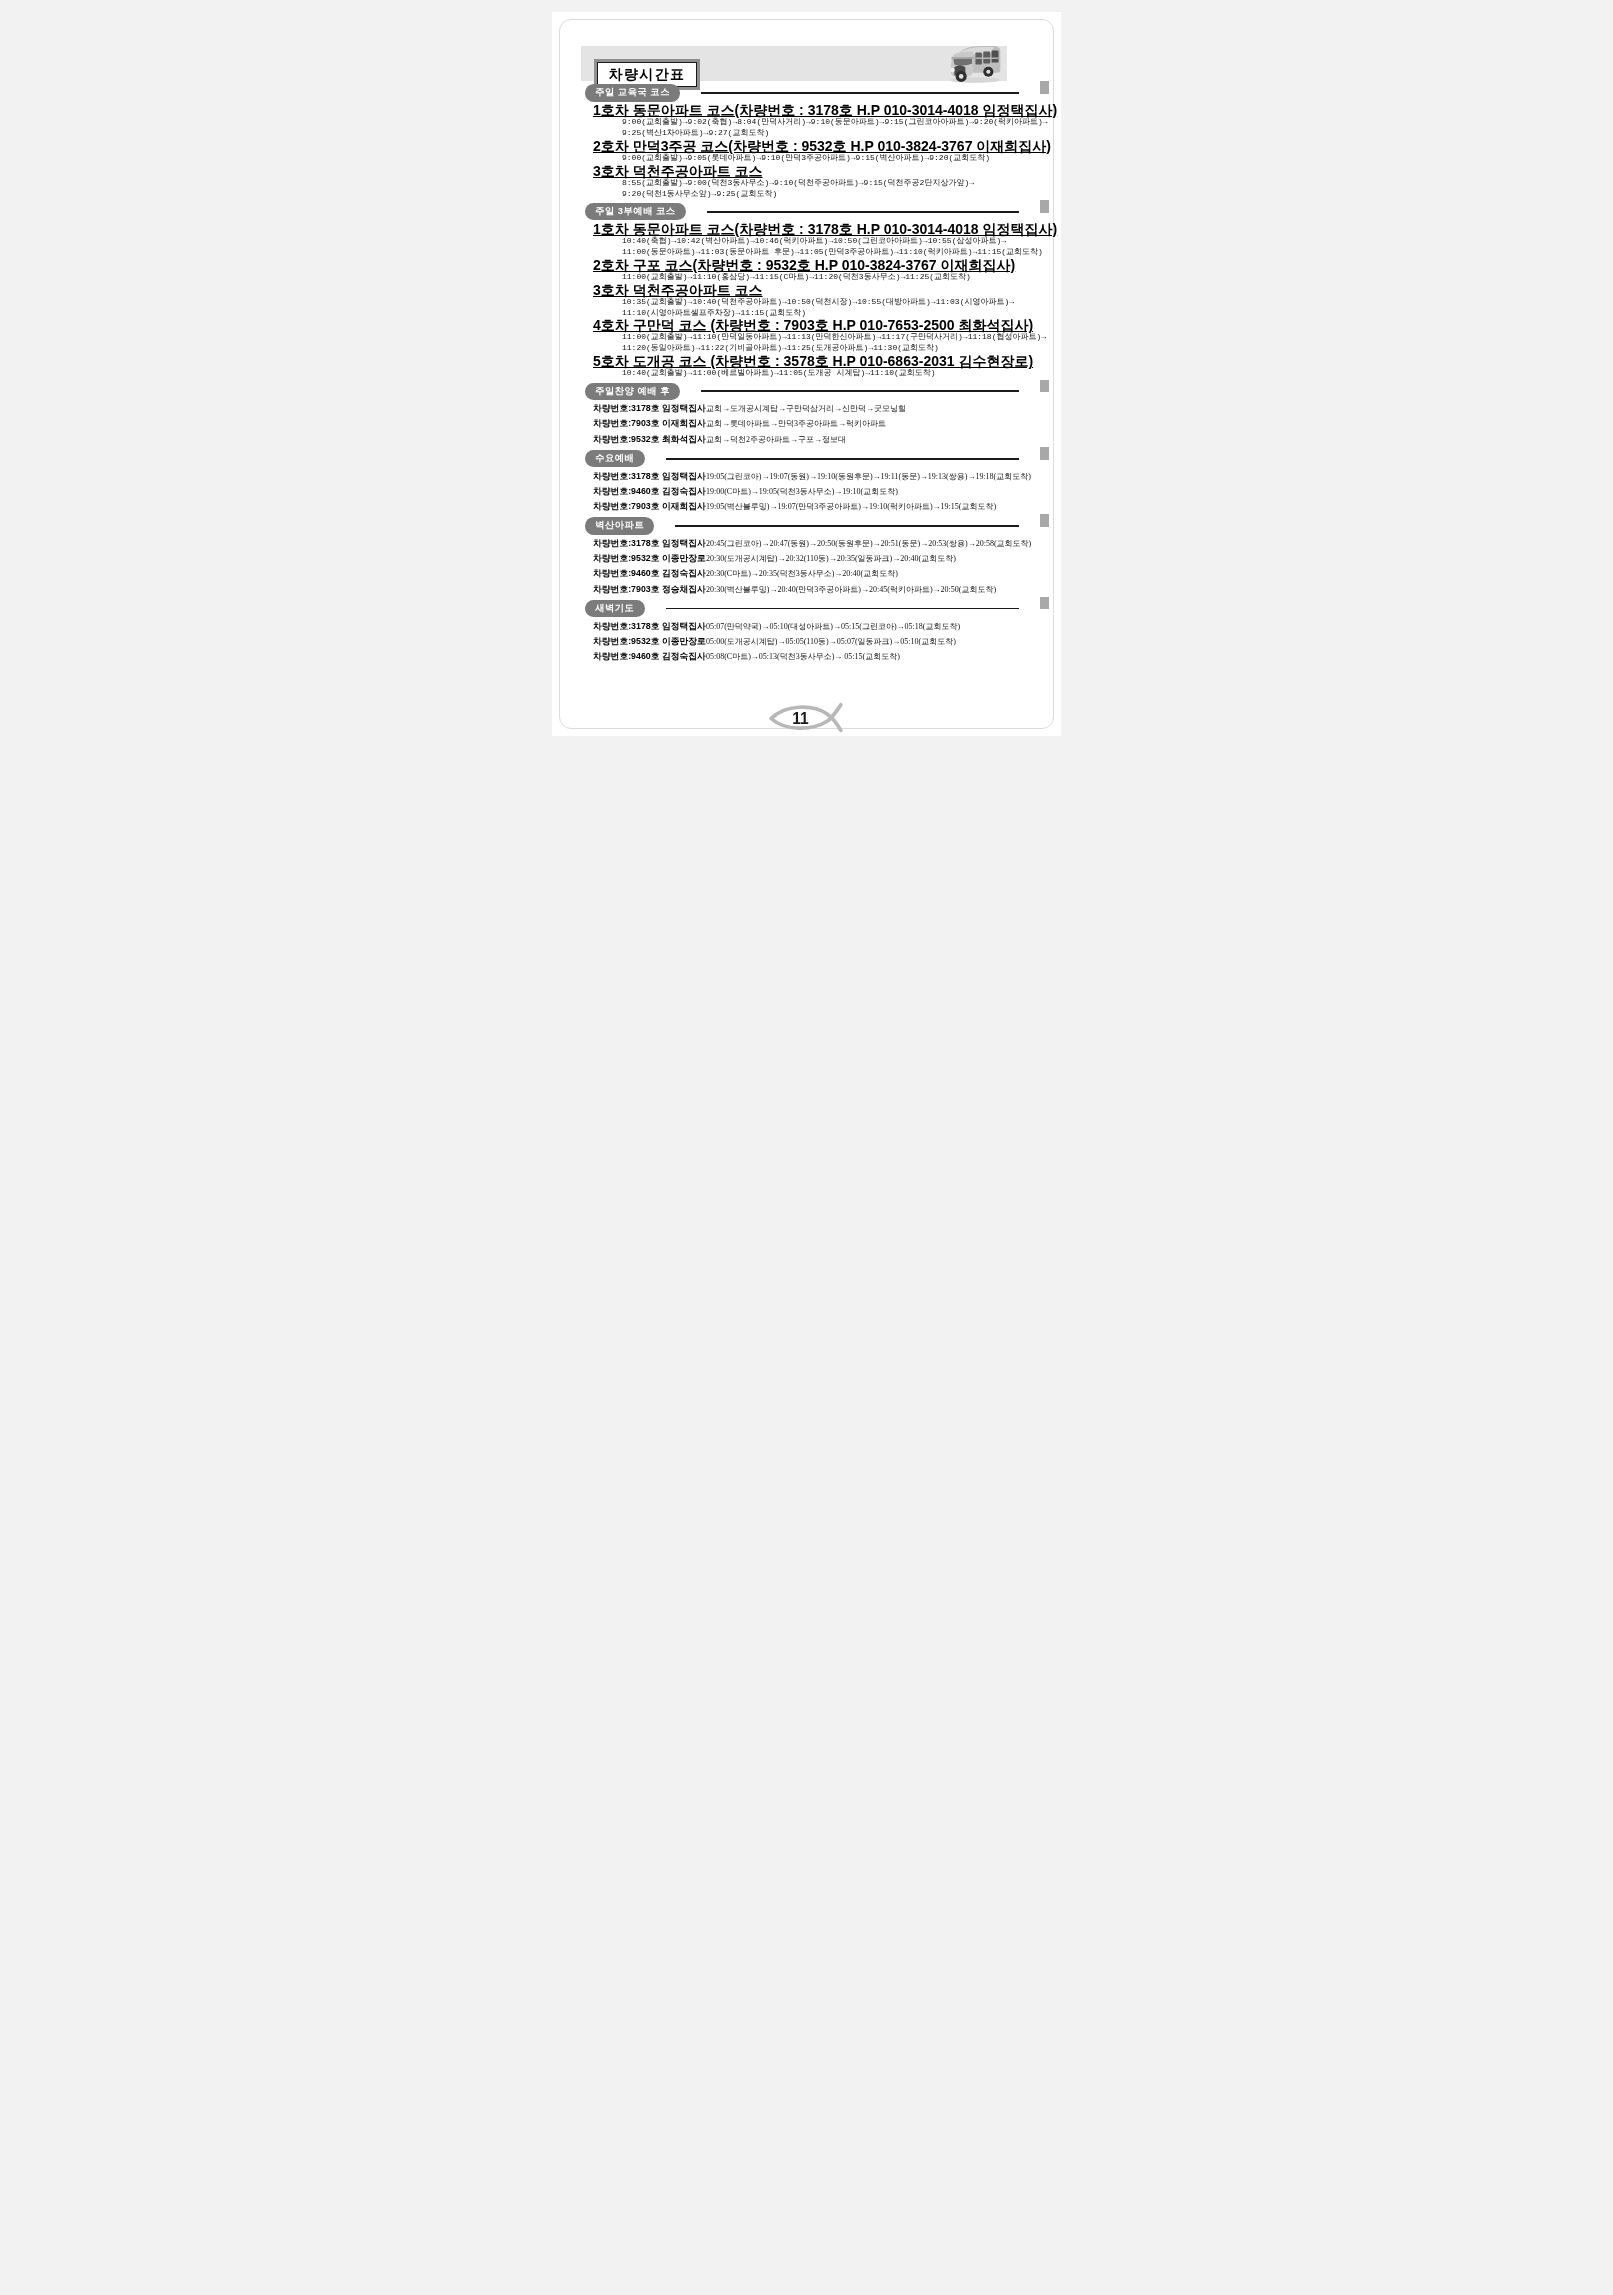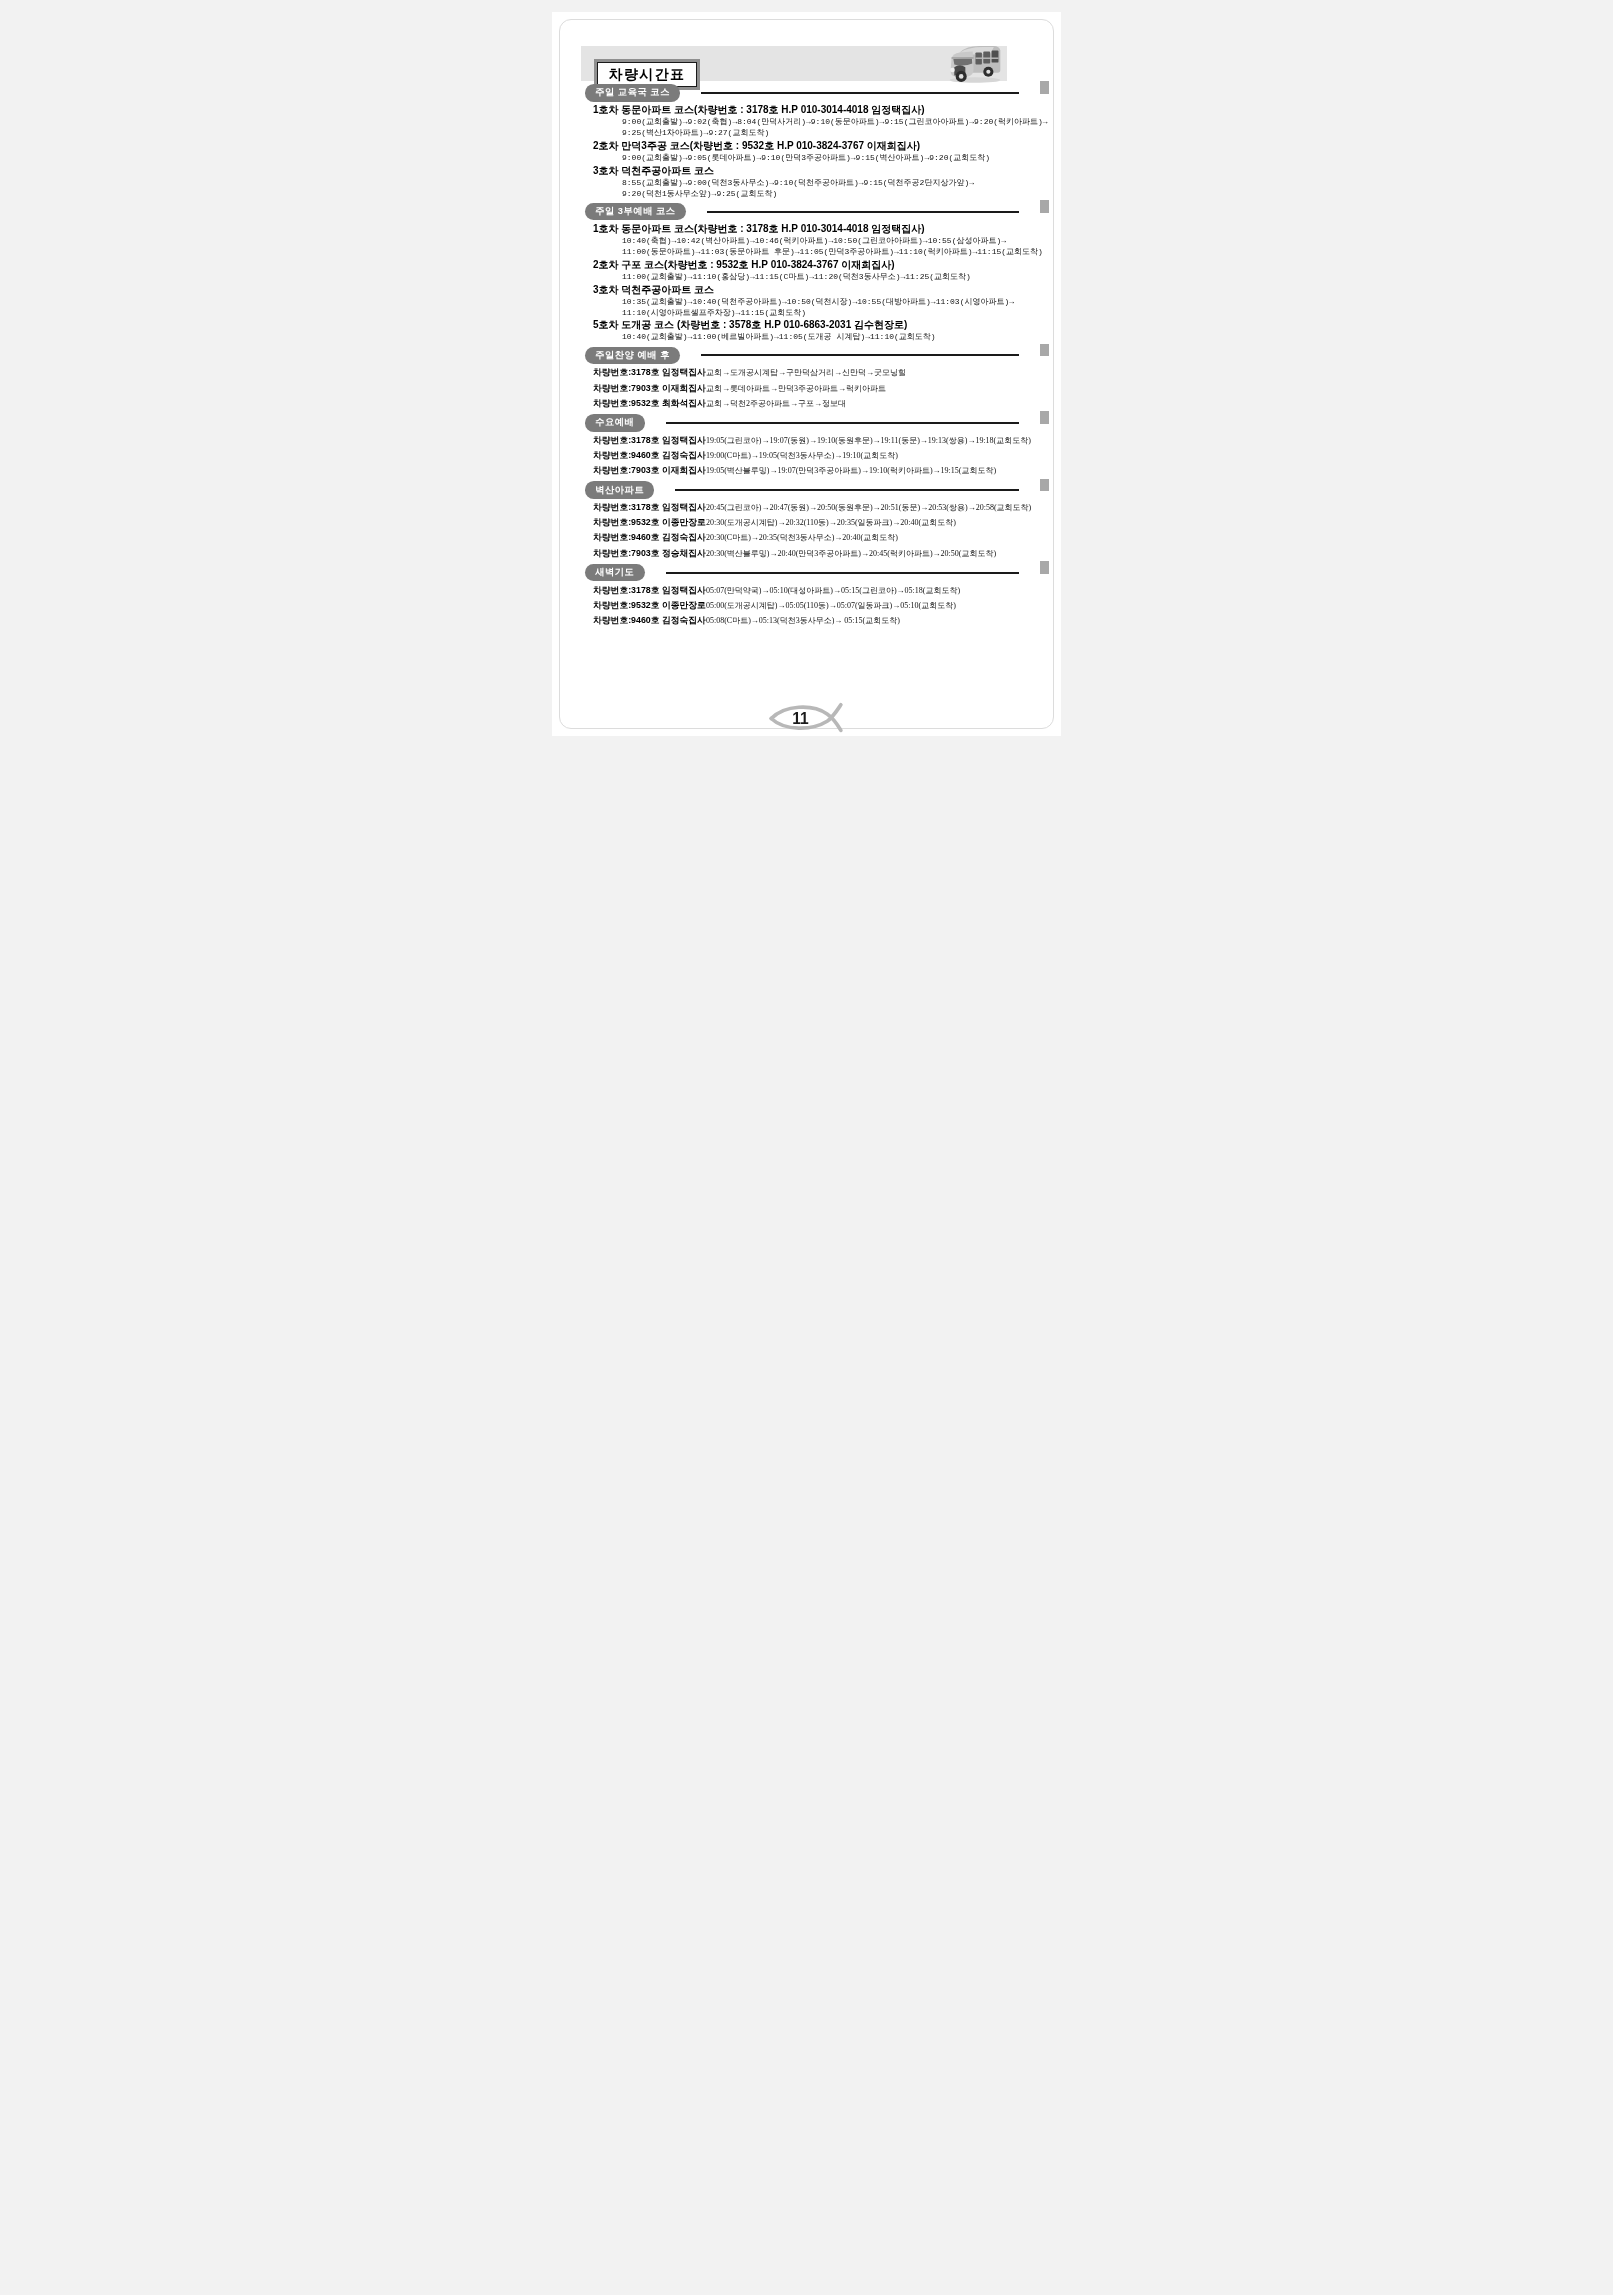--- a/index.html
+++ b/index.html
@@ -36,21 +36,21 @@
     font-size:9.3px; font-weight:700; color:#fff; letter-spacing:0.5px;
     background:var(--pill,#7b7b7b); white-space:nowrap;
   }
   .rule { flex:1; height:1.9px; background:var(--rule,#1a1a1a); align-self:center; }
   .end-square {
     width:9.3px; height:12.5px; background:var(--square,#a8a8a8);
     margin-top:-2.8px;
   }
   .course { margin:0.9px 13px 1.9px 41px; }
   .course-title {
-    font-size:10px; font-weight:700; line-height:12px; white-space:nowrap; color:#000;
+    font-size:14px; font-weight:700; line-height:12px; white-space:nowrap; color:#000;text-decoration:underline;
   }
   .course-line {
     margin-left:29px; font-size:8px; line-height:11px; white-space:nowrap;
     font-family:Liberation Mono, monospace; color:#111;
   }
   .vrow {
     display:flex; align-items:baseline; margin:3.2px 13px 0 41px;
   }
   .section .vrow:first-of-type { margin-top:4.6px; }
   .vlabel { flex:0 0 110px; font-size:8.8px; font-weight:700; white-space:nowrap; color:#000;text-align:right; }
@@ -130,20 +130,25 @@
         <div class="course">
           <div class="course-title">2호차 구포 코스(차량번호 : 9532호 H.P 010-3824-3767 이재희집사)</div>
           <div class="course-line">11:00(교회출발)→11:10(홍삼당)→11:15(C마트)→11:20(덕천3동사무소)→11:25(교회도착)</div>
         </div>
         <div class="course">
           <div class="course-title">3호차 덕천주공아파트 코스</div>
           <div class="course-line">10:35(교회출발)→10:40(덕천주공아파트)→10:50(덕천시장)→10:55(대방아파트)→11:03(시영아파트)→</div>
           <div class="course-line">11:10(시영아파트셀프주차장)→11:15(교회도착)</div>
         </div>
         <div class="course">
+          <div class="course-title">4호차 구만덕 코스 (차량번호 : 7903호 H.P 010-7653-2500  최화석집사)</div>
+          <div class="course-line">11:00(교회출발)→11:10(만덕일동아파트)→11:13(만덕한신아파트)→11:17(구만덕사거리)→11:18(협성아파트)→</div>
+          <div class="course-line">11:20(동일아파트)→11:22(기비골아파트)→11:25(도개공아파트)→11:30(교회도착)</div>
+        </div>
+        <div class="course">
           <div class="course-title">5호차 도개공 코스 (차량번호 : 3578호 H.P 010-6863-2031 김수현장로)</div>
           <div class="course-line">10:40(교회출발)→11:00(베르빌아파트)→11:05(도개공 시계탑)→11:10(교회도착)</div>
         </div>
       </section>
       <section class="section">
         <div class="section-header">
           <div class="pill">주일찬양 예배 후</div>
           <div class="rule"></div>
           <div class="end-square"></div>
         </div>

